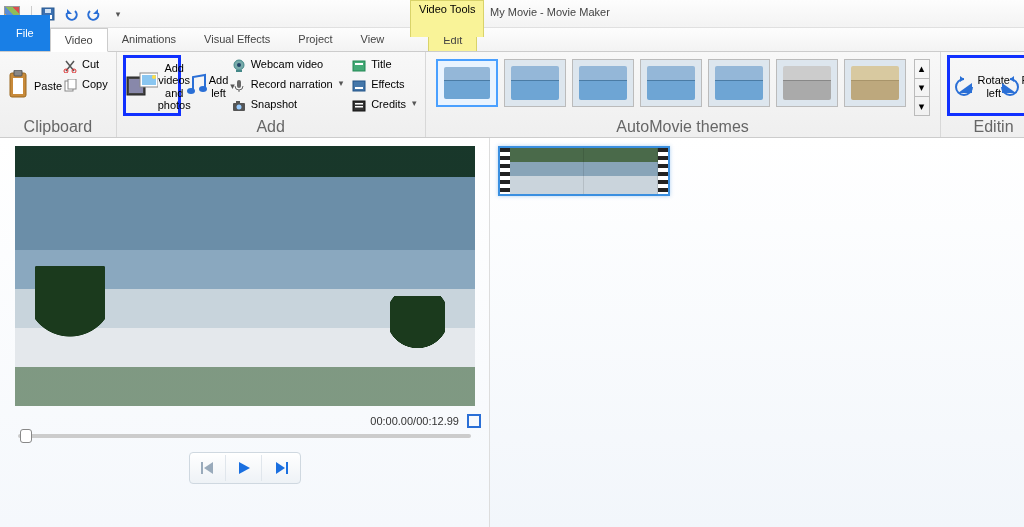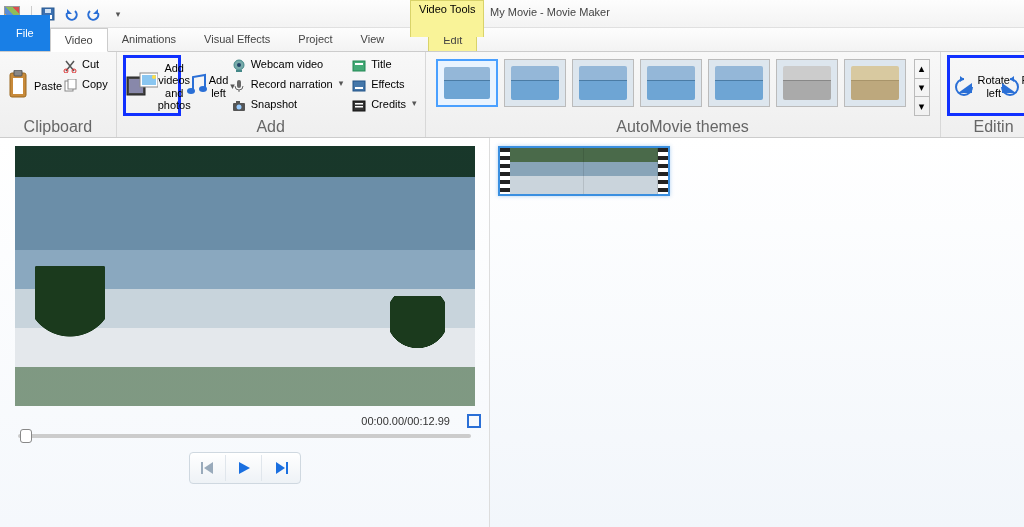--- a/index.html
+++ b/index.html
@@ -191,21 +191,21 @@
     content:""; position:absolute;
   }
   .fake-video::before{
     left:20px; top:120px; width:70px; height:90px;
     background: radial-gradient(circle at 50% 30%, #1b3a1d 0 60%, transparent 61%);
   }
   .fake-video::after{
     right:30px; top:150px; width:55px; height:70px;
     background: radial-gradient(circle at 50% 30%, #1b3a1d 0 55%, transparent 56%);
   }
-  .timeline-row { margin-top: 8px; display:flex; justify-content:flex-end; align-items:center; gap:17px;}
+  .timeline-row { margin-top: 8px; display:flex; justify-content:flex-end; align-items:center; gap:8px;}
   .time-text { font-size: 11px; color:#333; }
   .fs-icon { width:14px;height:14px;border:2px solid #2a6fd6; position:relative;cursor:pointer;}
   .seek {
     margin: 6px 10px 0 10px;
     height: 4px; background:#ccc; border-radius:2px; position:relative;
   }
   .seek-thumb{
     position:absolute; left:2px; top:-5px; width:12px;height:14px;
     background:#fff; border:1px solid #888; border-radius:3px;
   }

